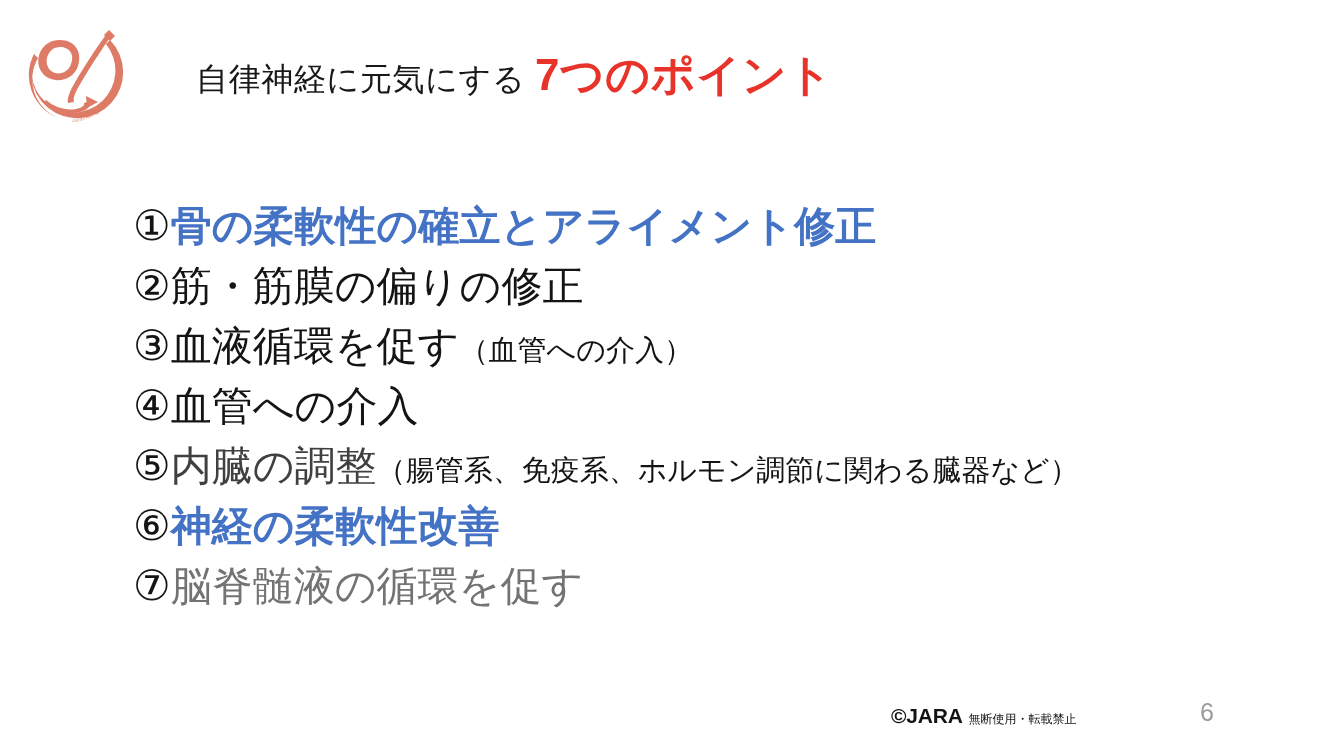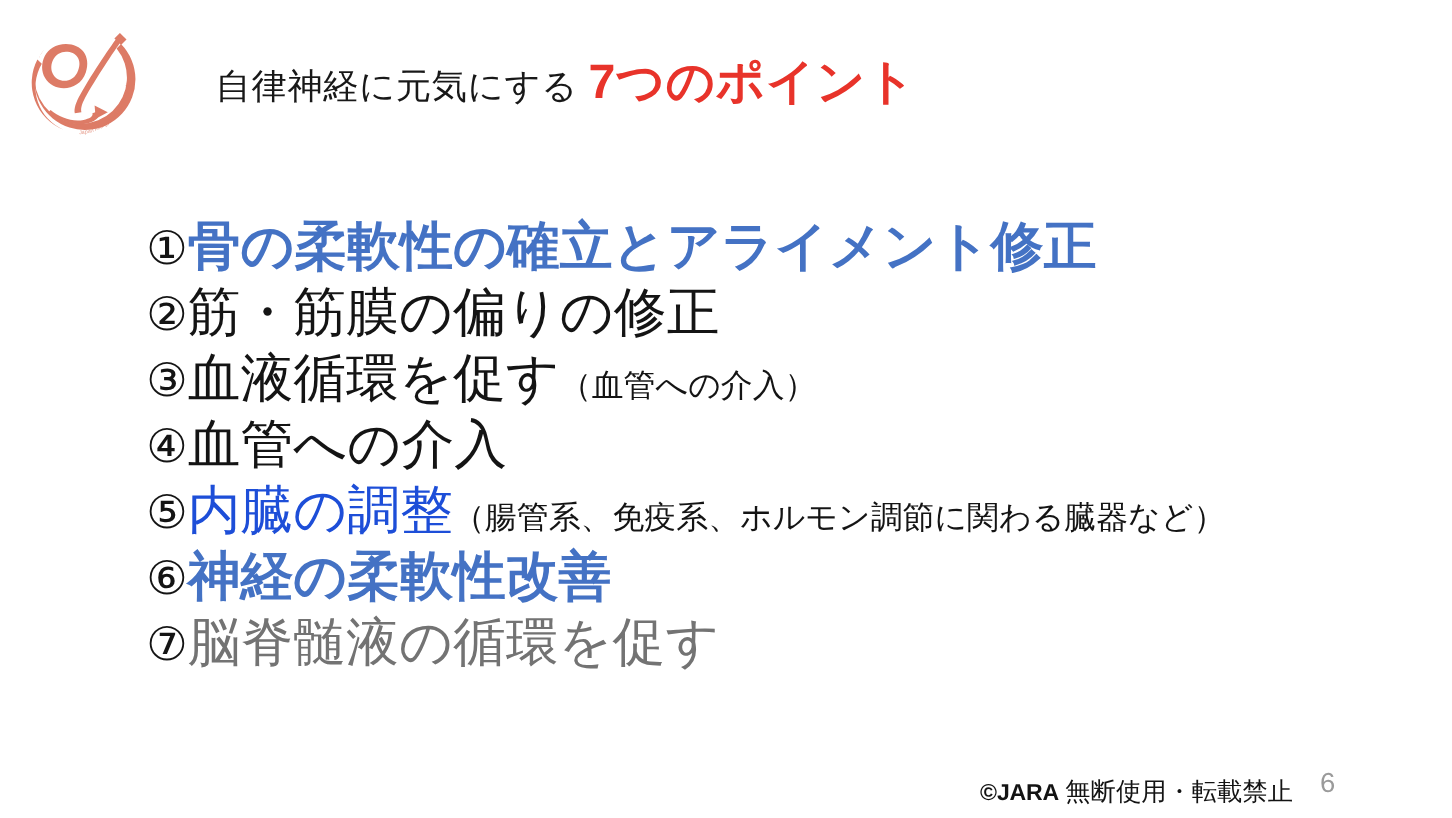--- a/index.html
+++ b/index.html
@@ -64,25 +64,24 @@
     line-height: 60px;
     white-space: nowrap;
   }
   .point-num {
     font-size: 42px;
     font-weight: 400;
     color: #141414;
     vertical-align: baseline;
   }
   .point-main {
-    font-size: 48px;
+    font-size: 41px;
     color: #141414;
     font-weight: 400;
     vertical-align: baseline;
-    font-family: Liberation Mono, monospace;
   }
   .point-row.emph .point-main {
     font-weight: 700;
   }
   .point-note {
     font-size: 29px;
     font-weight: 400;
     color: #141414;
     vertical-align: baseline;
   }
@@ -95,21 +94,21 @@
     font-size: 21px;
     color: #131313;
     white-space: nowrap;
   }
   .footer-copy .mark {
     font-weight: 700;
     letter-spacing: -0.01em;
   }
   .footer-copy .note {
     font-weight: 400;
-    font-size: 23px;
+    font-size: 12px;
   }
 
   .page-number {
     position: absolute;
     left: 1200px;
     top: 698px;
     font-size: 25px;
     color: #9a9a9a;
     font-weight: 400;
   }
@@ -185,21 +184,21 @@
 
     <div class="point-row">
       <span class="point-num">③</span><span class="point-main" style="color: rgb(20, 20, 20);">血液循環を促す</span><span class="point-note">（血管への介入）</span>
     </div>
 
     <div class="point-row">
       <span class="point-num">④</span><span class="point-main" style="color: rgb(20, 20, 20);">血管への介入</span><span class="point-note"></span>
     </div>
 
     <div class="point-row">
-      <span class="point-num">⑤</span><span class="point-main" style="color: #1d4ed8;">内臓の調整</span><span class="point-note">（腸管系、免疫系、ホルモン調節に関わる臓器など）</span>
+      <span class="point-num">⑤</span><span class="point-main" style="color: #404040;">内臓の調整</span><span class="point-note">（腸管系、免疫系、ホルモン調節に関わる臓器など）</span>
     </div>
 
     <div class="point-row emph">
       <span class="point-num">⑥</span><span class="point-main" style="color: rgb(68, 114, 196);">神経の柔軟性改善</span><span class="point-note"></span>
     </div>
 
     <div class="point-row">
       <span class="point-num">⑦</span><span class="point-main" style="color: #737373;">脳脊髄液の循環を促す</span><span class="point-note"></span>
     </div>
 

